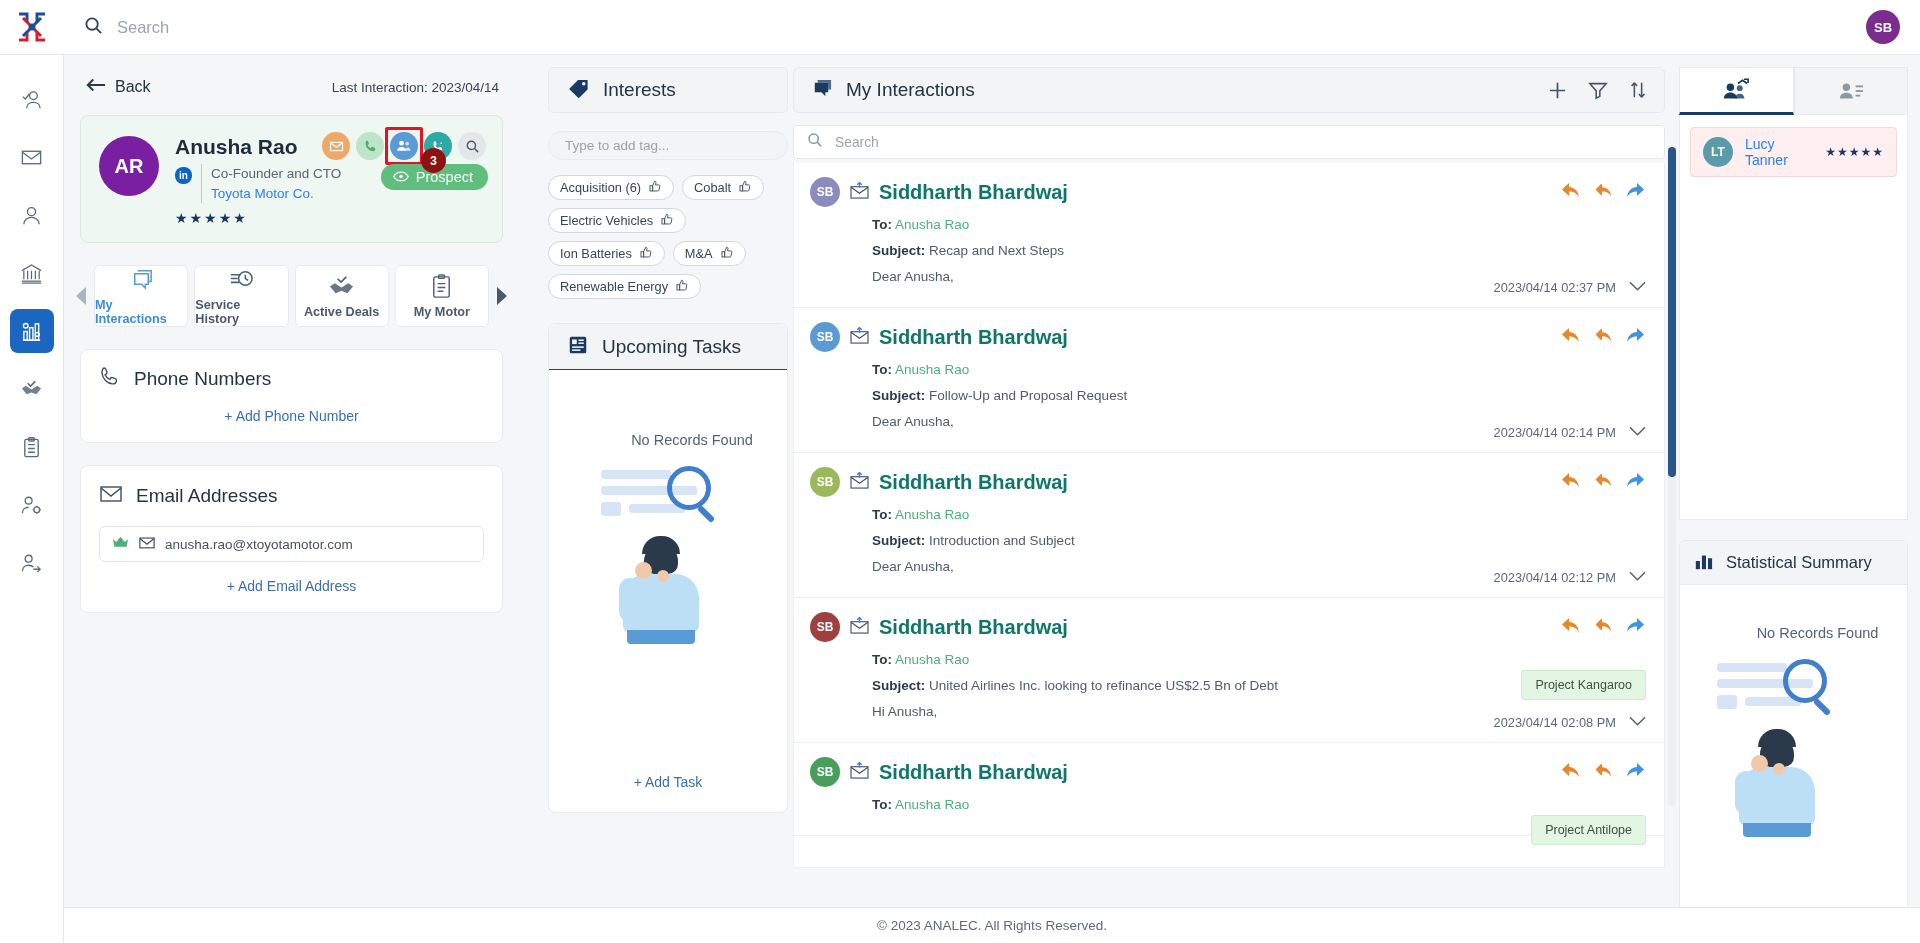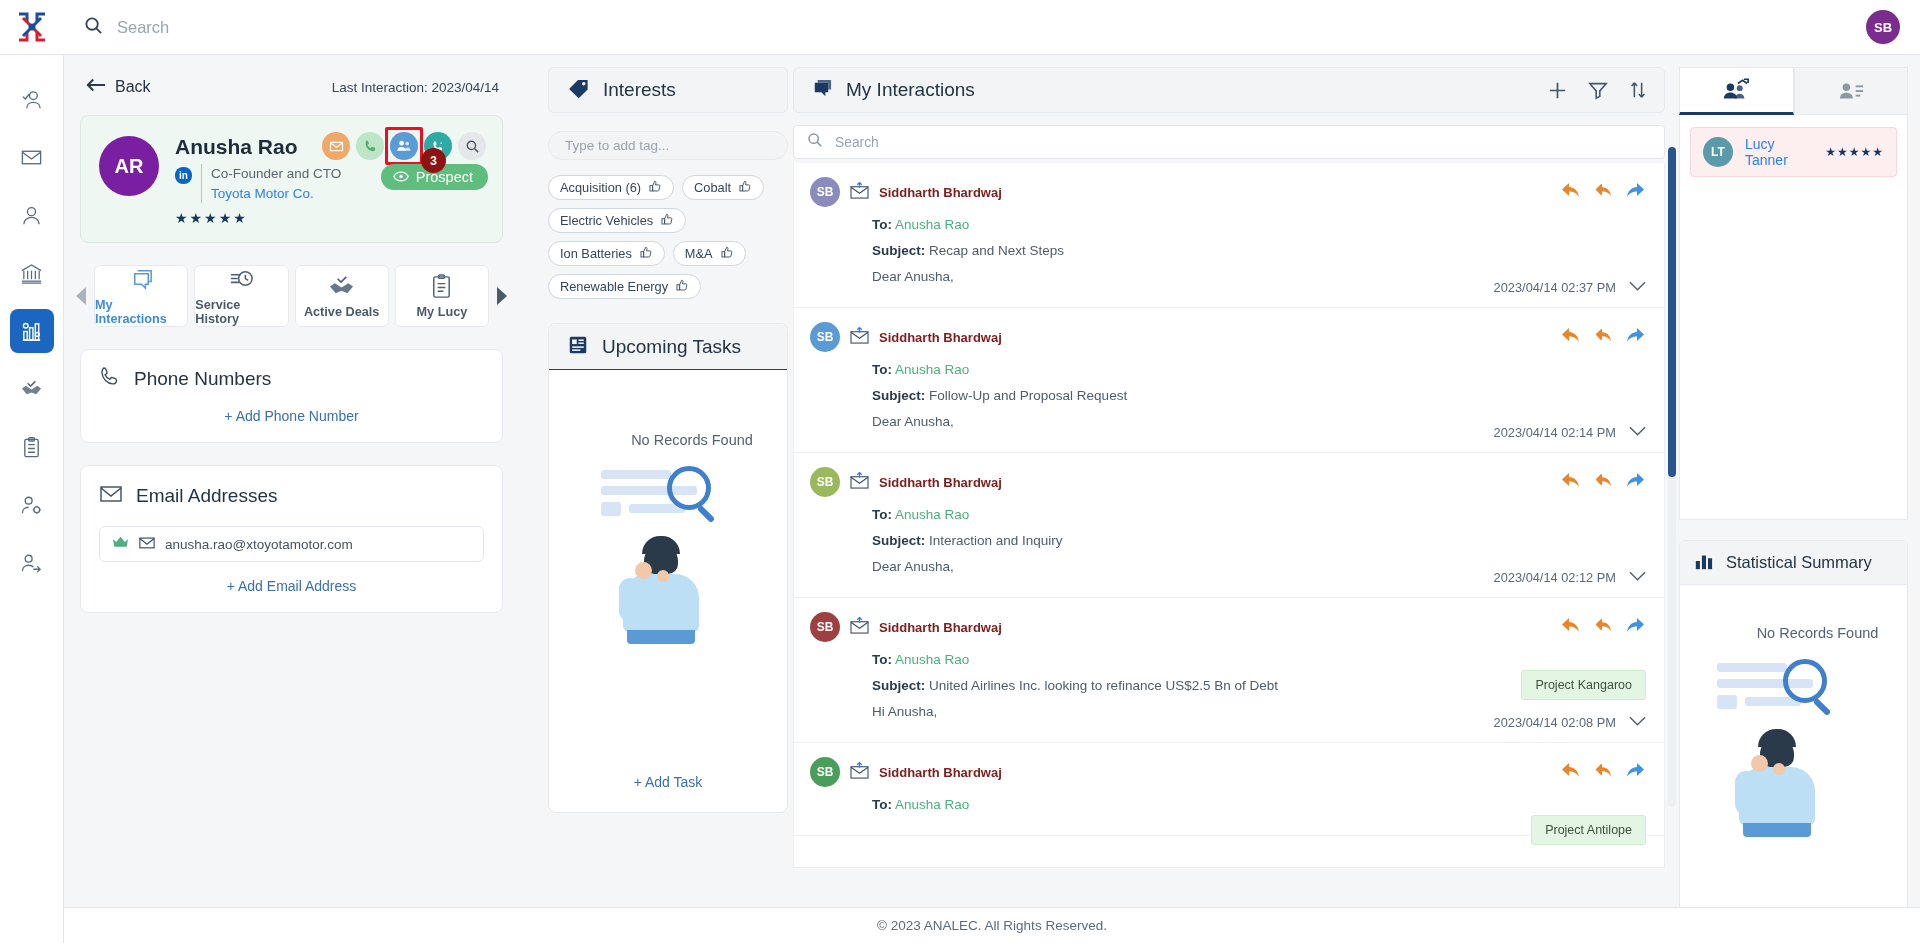--- a/index.html
+++ b/index.html
@@ -245,21 +245,21 @@
   .inter-row {
     border-bottom: 1px solid #eceff2; padding: 14px 18px 12px 16px;
     position: relative; min-height: 136px;
   }
   .ir-top { display: flex; align-items: center; gap: 10px; }
   .ir-av {
     width: 30px; height: 30px; border-radius: 50%; color: #fff;
     font-size: 12px; font-weight: 600;
     display: flex; align-items: center; justify-content: center; flex: 0 0 auto;
   }
-  .ir-name { font-size: 13px; font-weight: 700; color: #7f1d1d; }
+  .ir-name { font-size: 20px; font-weight: 700; color: #0f766e; }
   .ir-body { padding-left: 62px; margin-top: 10px; }
   .ir-line { font-size: 13.5px; color: #4e5c6b; margin-bottom: 11px; }
   .ir-line b { color: #2b3b4c; font-weight: 700; }
   .ir-to-name { color: #4caf7d; }
   .ir-actions {
     position: absolute; top: 16px; right: 18px; display: flex; gap: 10px;
   }
   .ir-act { width: 22px; height: 22px; cursor: pointer; display: flex; align-items: center; justify-content: center; }
   .ir-tag {
     position: absolute; top: 72px; right: 18px;
@@ -534,21 +534,21 @@
           <path d="M10 6 L13.5 9.5 L19 4" stroke-width="1.7"></path>
         </svg>
         <span class="tlabel">Active Deals</span>
       </div>
       <div class="tab-card">
         <svg width="27" height="27" viewBox="0 0 28 28" fill="none" stroke="currentColor" stroke-width="1.5">
           <rect x="6" y="4" width="16" height="21" rx="1.6"></rect>
             <rect x="11" y="2" width="6" height="3.6" rx="1"></rect>
           <path d="M10 11h8M10 15h8M10 19h6"></path>
         </svg>
-        <span class="tlabel">My Lucy</span>
+        <span class="tlabel">My Motor</span>
       </div>
       <div class="arrow-r"></div>
     </div>
 
     <div class="sec-card">
       <div class="sec-head">
         <span>
           <svg width="22" height="22" viewBox="0 0 22 22" fill="none" stroke="#3b4c5f" stroke-width="1.4">
             <path d="M5 2c1 0 1.7.6 2.1 1.8l.8 2.2c.3 1 0 1.6-.7 2l-1.1.7c.9 2.2 2.5 3.8 4.7 4.7l.7-1.1c.4-.7 1-1 2-.7l2.2.8c1.2.4 1.8 1.1 1.8 2.1 0 2.2-1.8 3.6-3.8 3.4C8.1 17.3 3.6 12.8 3 7 2.8 5 3.9 2 5 2z"></path>
           </svg>
@@ -847,21 +847,21 @@
           </span>
           <span class="ir-name">Siddharth Bhardwaj</span>
         </div>
         <div class="ir-body">
           <div class="ir-line">
             <b>To:</b>
             <span class="ir-to-name">Anusha Rao</span>
           </div>
           <div class="ir-line">
             <b>Subject:</b>
-            <span>Interaction and Inquiry</span>
+            <span>Introduction and Subject</span>
           </div>
           <div class="ir-line">Dear Anusha,</div>
         </div>
         <div class="ir-actions">
           <span class="ir-act">
             <svg width="20" height="18" viewBox="0 0 20 18" fill="#e8862b">
                 <path d="M8 2v4c6 .4 9 4 10 10-2.5-4-5.8-5.4-10-5.5V15L1 8.5z"></path>
               </svg>
           </span>
           <span class="ir-act">

